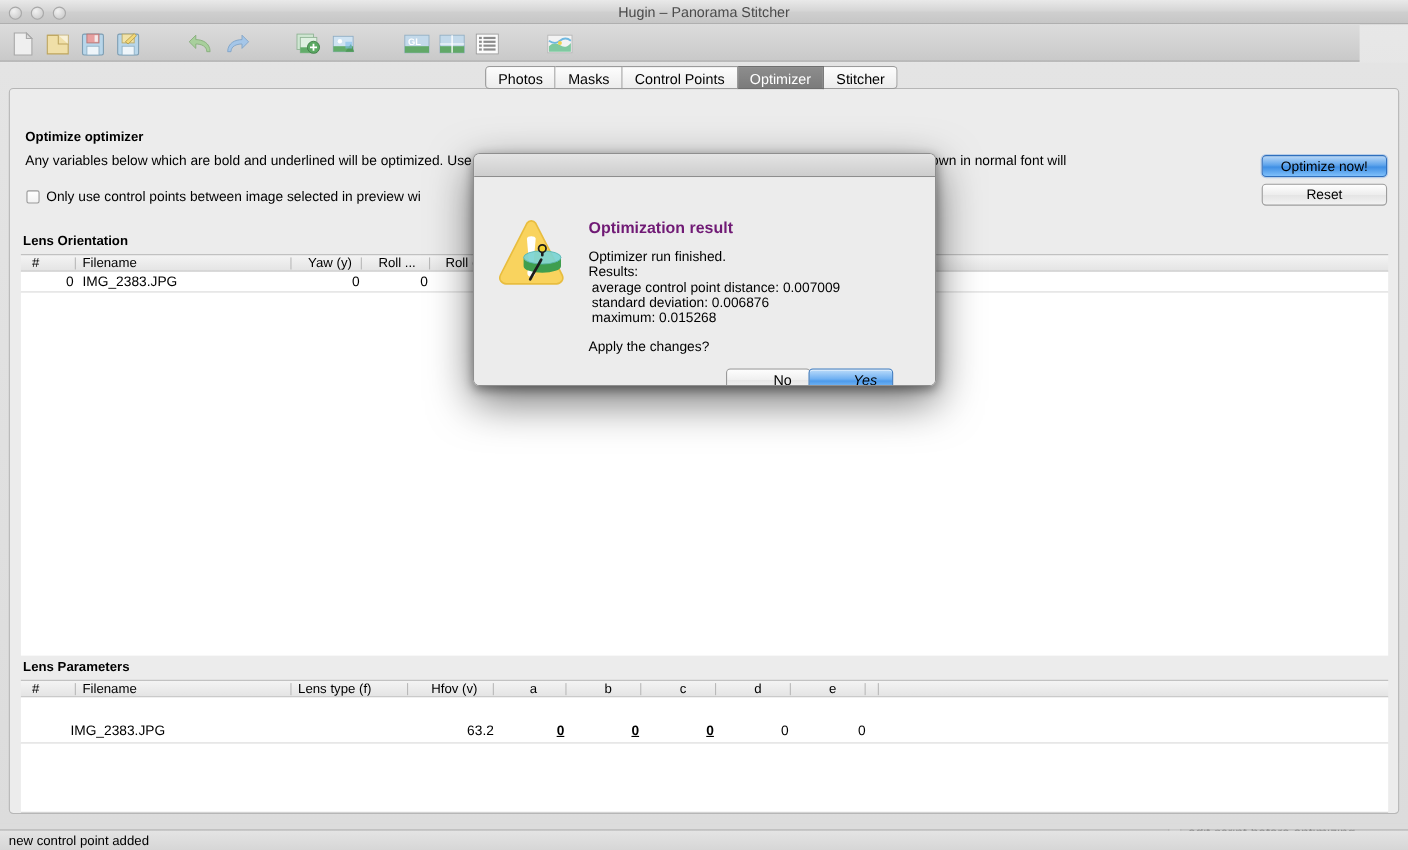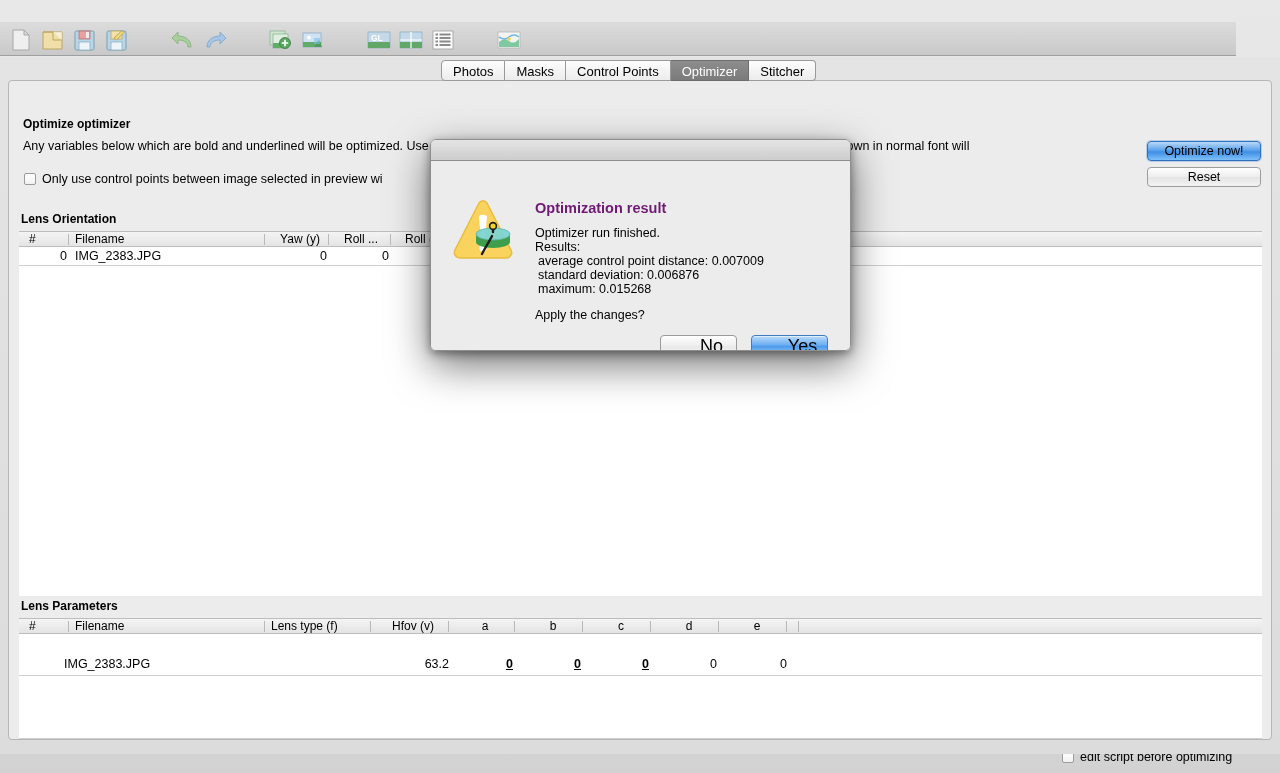--- a/index.html
+++ b/index.html
@@ -277,49 +277,56 @@
     color: #000;
     white-space: nowrap;
   }
   .dlg-line.indent { left: 107px; }
   .dlg-btn {
     position: absolute;
     top: 174px;
     width: 77px; height: 21px;
     line-height: 20px;
     text-align: center;
-    font-size: 18px;
+    font-size: 13px;
     border-radius: 4px;
     box-sizing: border-box;
     padding-left: 26px;
   }
   .dlg-btn.no {
     left: 229px;
     background: linear-gradient(to bottom, #fefefe 0%, #efefef 50%, #e7e7e7 51%, #f6f6f6 100%);
     border: 1px solid #9a9a9a;
   }
   .dlg-btn.yes {
-    left: 320px;
+    left: 304px;
     background: linear-gradient(to bottom, #bcdcfa 0%, #6fb0f2 45%, #4e9beb 55%, #96ccfb 100%);
     border: 1px solid #3f7cc0;
     box-shadow: inset 0 1px 0 rgba(255,255,255,0.55);
+    font-style: italic;
   }
 
   
   .warn-icon {
     position: absolute;
     left: 22px; top: 37px;
     width: 68px; height: 64px;
   }
 </style>
 </head>
 <body>
 
 <div id="app">
 
+  <div class="titlebar">
+    <div class="traffic tl-close"></div>
+    <div class="traffic tl-min"></div>
+    <div class="traffic tl-max"></div>
+    <div class="title-text">Hugin – Panorama Stitcher</div>
+  </div>
 
   <div class="toolbar">
 
     <div class="tb-icon" style="left:8px;">
       <svg width="26" height="24" viewBox="0 0 26 24">
         <path d="M5,2 L16,2 L21,7 L21,22 L5,22 Z" fill="#efefef" stroke="#a8a8a8" stroke-width="1"></path>
         <path d="M16,2 L16,7 L21,7 Z" fill="#dcdcdc" stroke="#a8a8a8" stroke-width="1"></path>
       </svg>
     </div>
 
@@ -532,20 +539,21 @@
       <div style="position:absolute; left:10px; top:595px; width:1243px; height:63px; background:#ffffff; border-bottom:1px solid #cfcfcf; box-sizing:border-box;"></div>
 
       <div class="cbox-row" style="left:1053px; top:669px;">
         <span class="cbox"></span><span class="lbl">edit script before optimizing</span>
       </div>
 
     </div>
   </div>
 
   <div class="statusbar-spacer"></div>
+  <div class="statusbar">new control point added</div>
 
   <div class="dialog-shadow"></div>
   <div class="dialog">
     <div class="dlg-titlebar"></div>
     <div class="dlg-body">
 
       <div class="warn-icon">
         <svg width="68" height="64" viewBox="0 0 68 64">
           <path d="M32,5 C34,2 38,2 40,5 L64,52 C66,56 63,60 59,60 L13,60 C9,60 6,56 8,52 Z" transform="translate(-6,0)" fill="#f9d35e" stroke="#e8bd3f" stroke-width="1.5" stroke-linejoin="round"></path>
           <path d="M26,19 C26,16 34,16 34,19 L32,42 C31.6,45 28.4,45 28,42 Z" fill="#ffffff"></path>

